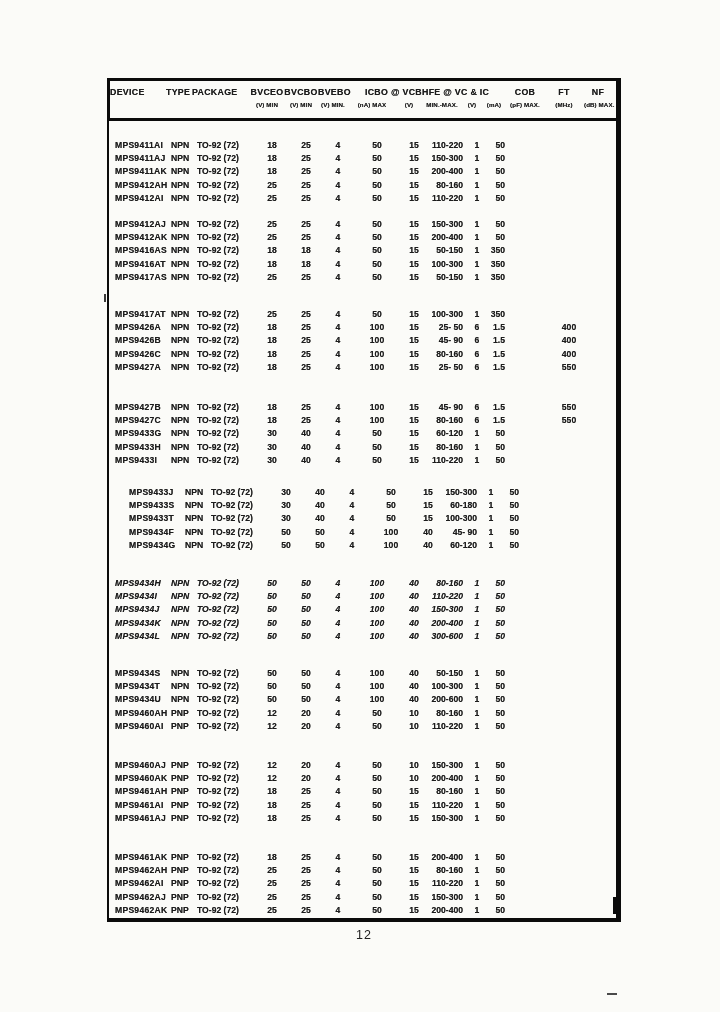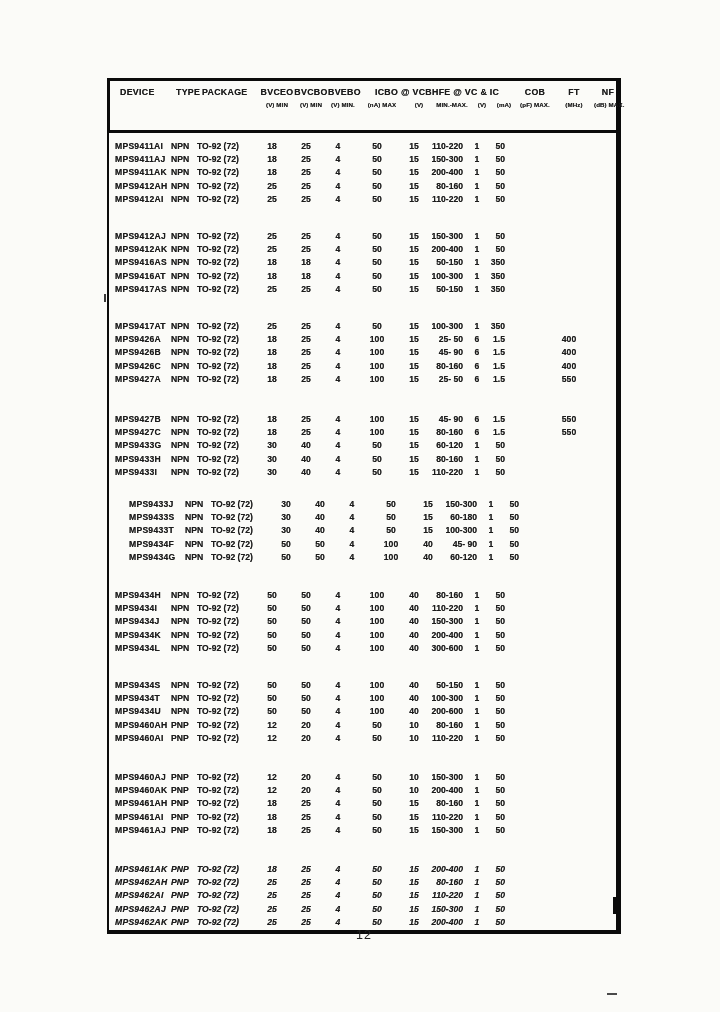--- a/index.html
+++ b/index.html
@@ -1,20 +1,20 @@
 <!DOCTYPE html>
 <html><head>
 <meta charset="utf-8">
 <style>
   html,body{margin:0;padding:0;}
   .page{position:relative;width:720px;height:1012px;background:#fbfbf8;
         font-family:"Liberation Sans",sans-serif;color:#1c1c1c;overflow:hidden;}
   .table{position:absolute;left:107px;top:78px;width:514px;}
-  .thead{box-sizing:border-box;width:514px;height:55px;background:#fbfbf8;
-         border:3px solid #0b0b0b;border-right-width:5px;padding:4px 0 0 10px;}
+  .thead{box-sizing:border-box;width:514px;height:43px;background:#fbfbf8;
+         border:3px solid #0b0b0b;border-right-width:5px;padding:4px 0 0 0;}
   .hgrid{display:grid;grid-template-columns:56px 26px 58px 34px 34px 30px 48px 26px 40px 20px 24px 38px 40px 28px;}
   .hmain{font-size:8.8px;font-weight:bold;letter-spacing:.3px;line-height:14px;
          text-shadow:0 0 .6px rgba(20,20,20,.7);white-space:nowrap;}
   .hsub{font-size:6.2px;font-weight:bold;line-height:11px;letter-spacing:.1px;
         text-shadow:0 0 .5px rgba(20,20,20,.6);white-space:nowrap;}
   .hc{text-align:center;}
   .g1{grid-column:1}.g2{grid-column:2}.g3{grid-column:3}.g4{grid-column:4}
   .g5{grid-column:5}.g6{grid-column:6}.g7{grid-column:7}.g8{grid-column:8}
   .g9{grid-column:9}.g10{grid-column:10}.g11{grid-column:11}.g12{grid-column:12}
   .g13{grid-column:13}.g14{grid-column:14}
@@ -67,21 +67,21 @@
         <span class="hsub hc g9">MIN.-MAX.</span>
         <span class="hsub hc g10">(V)</span>
         <span class="hsub hc g11">(mA)</span>
         <span class="hsub hc g12">(pF) MAX.</span>
         <span class="hsub hc g13">(MHz)</span>
         <span class="hsub hc g14">(dB) MAX.</span>
       </div>
     </div>
 
     <div class="tbody">
-        <div class="group" style="top: 7px;">
+        <div class="group" style="top: 18px;">
           <div class="row">
             <span class="cell c1">MPS9411AI</span>
             <span class="cell c2">NPN</span>
             <span class="cell c3">TO-92 (72)</span>
             <span class="cell c4">18</span>
             <span class="cell c5">25</span>
             <span class="cell c6">4</span>
             <span class="cell c7">50</span>
             <span class="cell c8">15</span>
             <span class="cell c9">110-220</span>
@@ -477,21 +477,21 @@
             <span class="cell c7">100</span>
             <span class="cell c8">40</span>
             <span class="cell c9">60-120</span>
             <span class="cell c10">1</span>
             <span class="cell c11">50</span>
             <span class="cell c12"></span>
             <span class="cell c13"></span>
             <span class="cell c14"></span>
           </div>
         </div>
-        <div class="group" style="top: 456px;">
+        <div class="group" style="top: 456px; font-style: italic;">
           <div class="row">
             <span class="cell c1">MPS9434H</span>
             <span class="cell c2">NPN</span>
             <span class="cell c3">TO-92 (72)</span>
             <span class="cell c4">50</span>
             <span class="cell c5">50</span>
             <span class="cell c6">4</span>
             <span class="cell c7">100</span>
             <span class="cell c8">40</span>
             <span class="cell c9">80-160</span>
@@ -723,21 +723,21 @@
             <span class="cell c7">50</span>
             <span class="cell c8">15</span>
             <span class="cell c9">150-300</span>
             <span class="cell c10">1</span>
             <span class="cell c11">50</span>
             <span class="cell c12"></span>
             <span class="cell c13"></span>
             <span class="cell c14"></span>
           </div>
         </div>
-        <div class="group" style="top: 730px; font-style: italic;">
+        <div class="group" style="top: 730px;">
           <div class="row">
             <span class="cell c1">MPS9461AK</span>
             <span class="cell c2">PNP</span>
             <span class="cell c3">TO-92 (72)</span>
             <span class="cell c4">18</span>
             <span class="cell c5">25</span>
             <span class="cell c6">4</span>
             <span class="cell c7">50</span>
             <span class="cell c8">15</span>
             <span class="cell c9">200-400</span>

